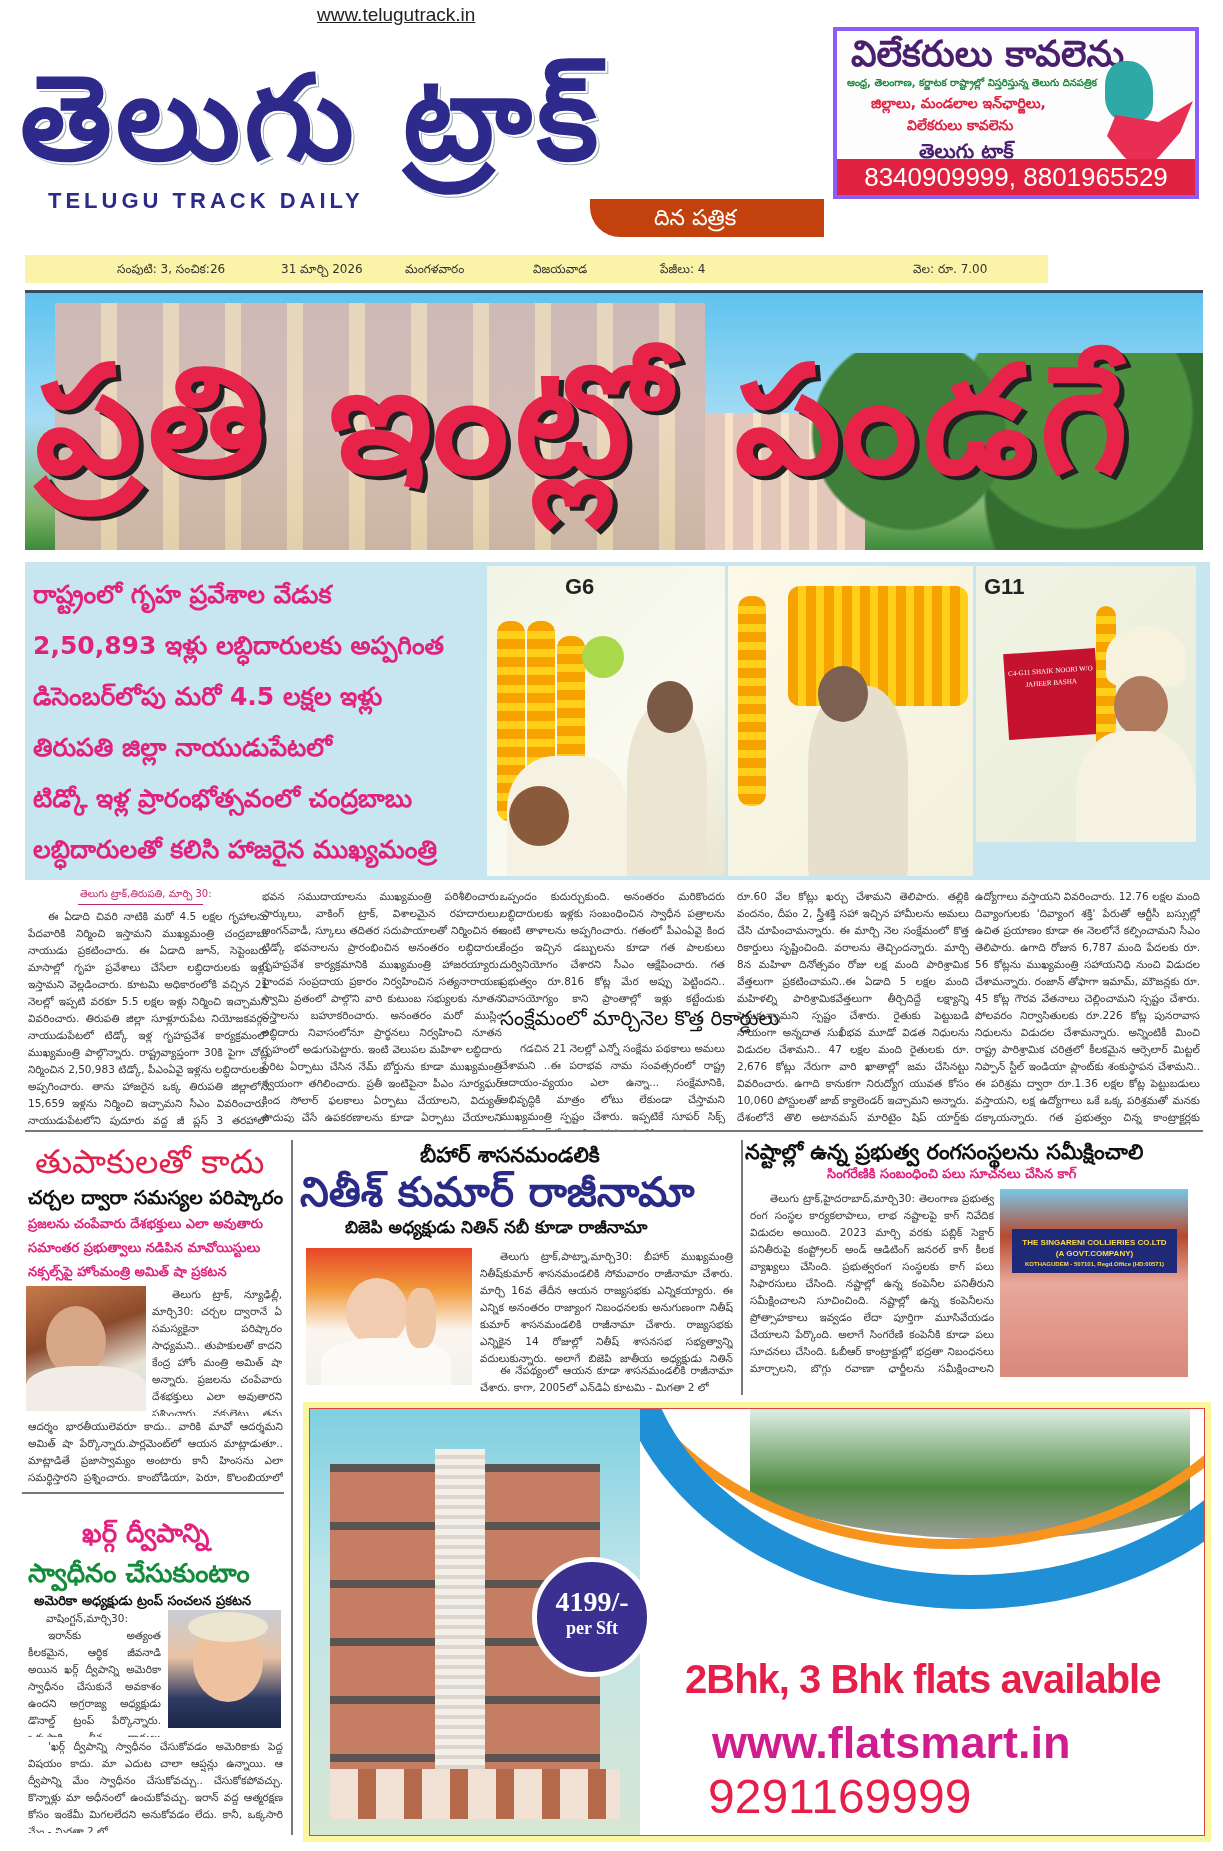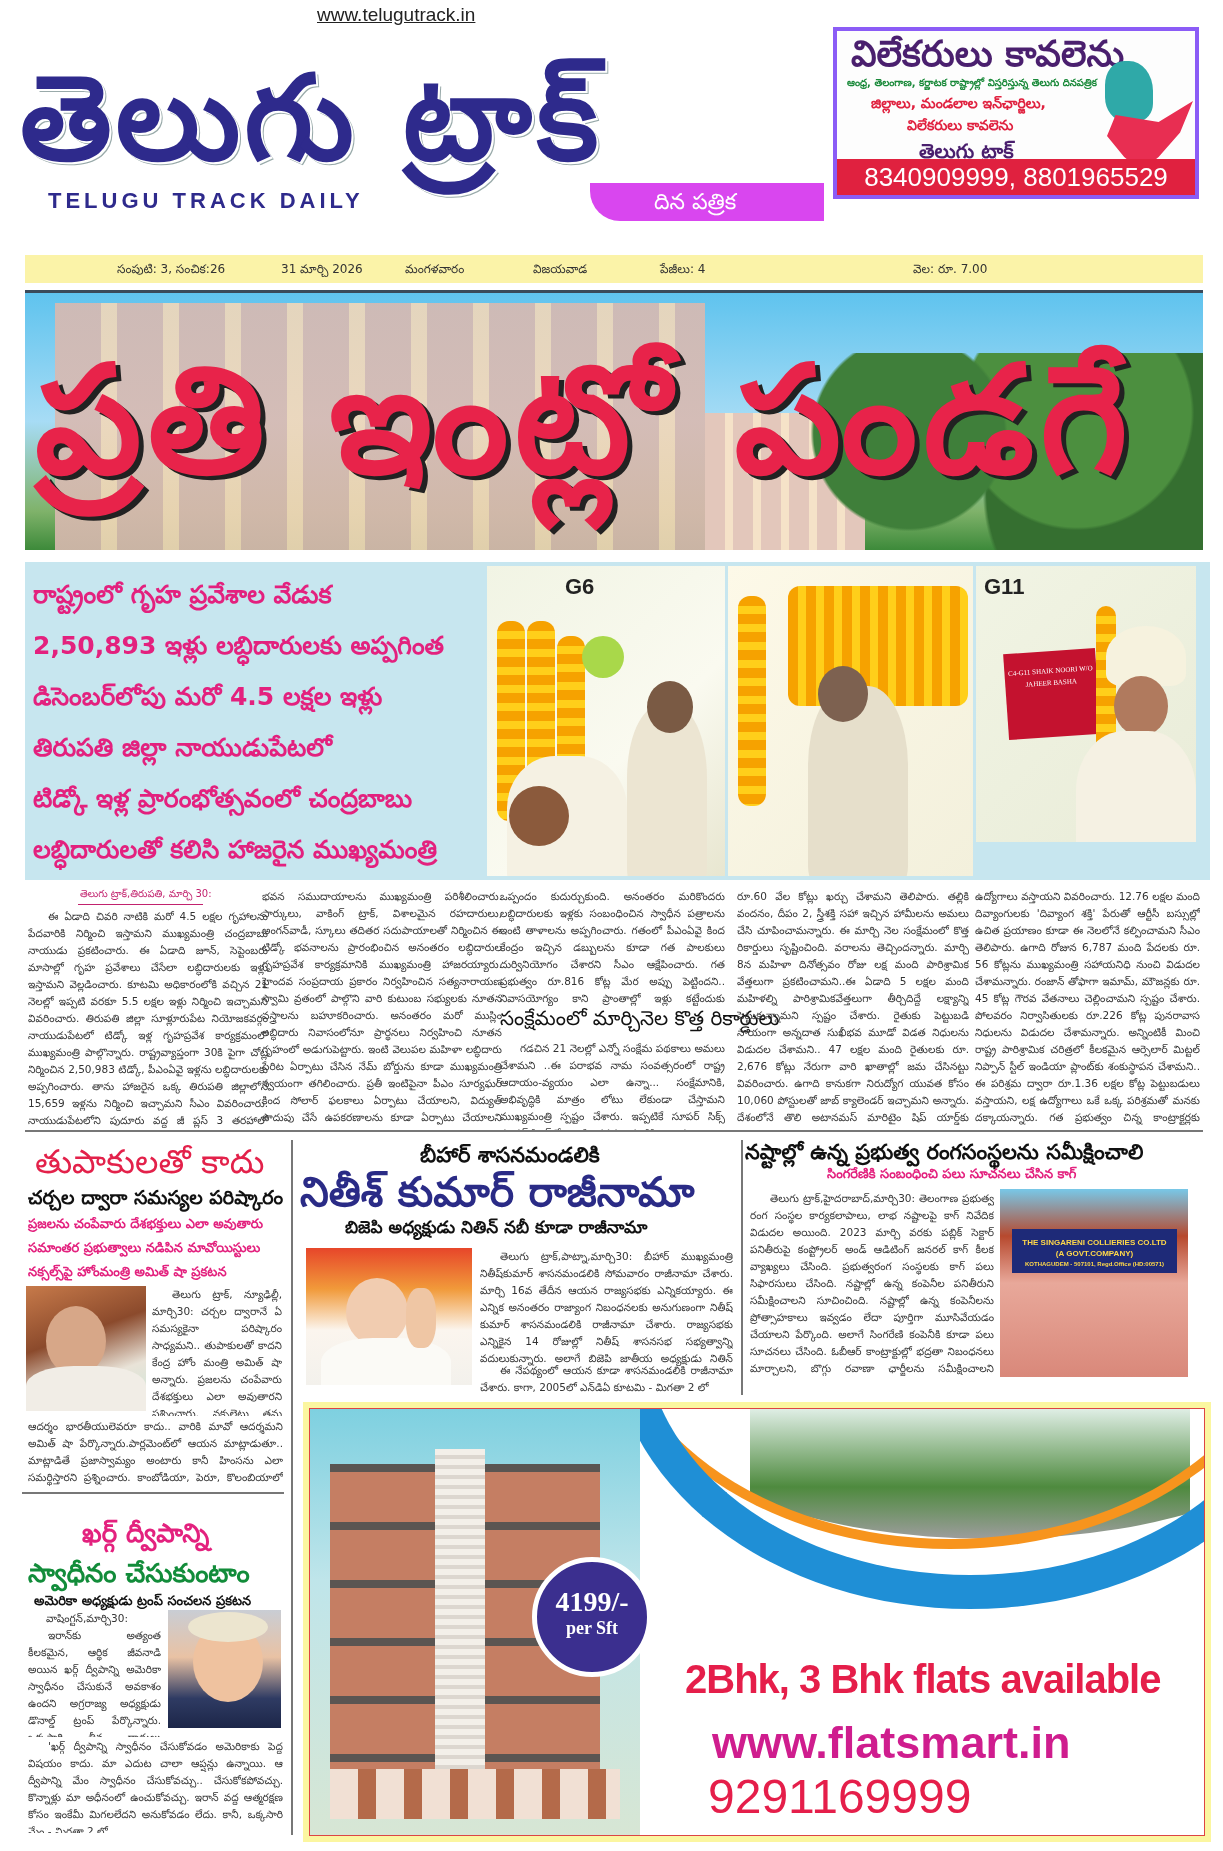--- a/index.html
+++ b/index.html
@@ -3,35 +3,35 @@
 <meta charset="utf-8">
 <style>
   * { box-sizing: border-box; margin: 0; padding: 0; }
   body { width: 1223px; height: 1851px; background: #fff; font-family: "DejaVu Sans", sans-serif; position: relative; overflow: hidden; color: #222; }
   .abs { position: absolute; }
 
   
   .masthead-title { left: 20px; top: 58px; width: 800px; height: 120px; font-size: 118px; font-weight: bold; color: #2e2a8c; line-height: 120px; letter-spacing: 4px; text-shadow: 2px 2px 0 #fff, 3px 3px 0 #9aa; white-space: nowrap; }
   .site-url { left: 317px; top: 4px; font-size: 19px; color: #222; text-decoration: underline; font-family: "Liberation Sans", sans-serif; }
   .tagline-en { left: 48px; top: 188px; font-size: 22px; font-weight: bold; color: #2e2a8c; letter-spacing: 4px; font-family: "Liberation Sans", sans-serif; }
-  .tagline-bar { left: 590px; top: 183px; width: 234px; height: 38px; background: #d946ef; color: #fff; font-size: 22px; padding-left: 64px; line-height: 38px; border-radius: 0 0 0 30px; }
+  .tagline-bar { left: 590px; top: 199px; width: 234px; height: 38px; background: #c2410c; color: #fff; font-size: 22px; padding-left: 64px; line-height: 38px; border-radius: 0 0 0 30px; }
 
   
   .reporter-ad { left: 833px; top: 27px; width: 366px; height: 172px; border: 4px solid #8b5cf6; background: #fdfdfd; }
   .reporter-ad-title { position: absolute; left: 14px; top: 2px; font-size: 36px; font-weight: bold; color: #4a1f6e; white-space: nowrap; }
   .reporter-ad-line1 { position: absolute; left: 10px; top: 46px; font-size: 10px; color: #1a8a3a; font-weight: bold; white-space: nowrap; }
   .reporter-ad-line2 { position: absolute; left: 34px; top: 64px; font-size: 14px; color: #e0213f; font-weight: bold; white-space: nowrap; }
   .reporter-ad-line3 { position: absolute; left: 70px; top: 86px; font-size: 14px; color: #e0213f; font-weight: bold; white-space: nowrap; }
   .reporter-ad-brand { position: absolute; left: 82px; top: 108px; font-size: 20px; color: #4a1f6e; font-weight: bold; }
   .map-ts { position: absolute; left: 268px; top: 30px; width: 48px; height: 60px; background: #2fa9a8; border-radius: 40% 50% 30% 40%; }
   .map-ap { position: absolute; left: 270px; top: 70px; width: 86px; height: 70px; background: #e82e52; clip-path: polygon(10% 20%, 60% 30%, 100% 0%, 85% 45%, 60% 80%, 40% 100%, 20% 80%, 0% 50%); }
   .reporter-ad-phone { position: absolute; left: 0; bottom: 0; width: 100%; height: 36px; background: #e0213f; color: #fff; font-size: 26px; text-align: center; line-height: 36px; font-family: "Liberation Sans", sans-serif; }
 
   
-  .info-strip { left: 25px; top: 255px; width: 1178px; height: 28px; background: #fbf3a8; font-size: 12px; color: #333; }
+  .info-strip { left: 25px; top: 255px; width: 1023px; height: 28px; background: #fbf3a8; font-size: 12px; color: #333; }
   .info-strip span { position: absolute; top: 7px; white-space: nowrap; }
 
   
   .hero { left: 25px; top: 290px; width: 1178px; height: 260px; background: linear-gradient(180deg, #5fc3ee 0%, #a7dcf5 50%, #7fb26a 85%, #3d8a3a 100%); overflow: hidden; border-top: 3px solid #3a4a5a; }
   .hero-building { position: absolute; left: 30px; top: 10px; width: 650px; height: 250px; background: repeating-linear-gradient(90deg, #d9b9b0 0 46px, #f2d7b8 46px 62px); opacity: .9; }
   .hero-building2 { position: absolute; left: 680px; top: 120px; width: 160px; height: 140px; background: repeating-linear-gradient(90deg, #e3c7bb 0 20px, #f5e2c8 20px 28px); }
   .hero-trees { position: absolute; right: 0; top: 60px; width: 420px; height: 200px; background: radial-gradient(circle at 30% 40%, #3f7f3a 0 30%, transparent 31%), radial-gradient(circle at 70% 30%, #4c8f3f 0 35%, transparent 36%), radial-gradient(circle at 85% 70%, #356f30 0 40%, transparent 41%); }
   .hero-headline { position: absolute; left: 10px; top: 12px; width: 1160px; font-size: 150px; font-weight: bold; color: #e8234a; line-height: 230px; letter-spacing: 6px; text-shadow: 5px 4px 0 #222; white-space: nowrap; }
 
   

